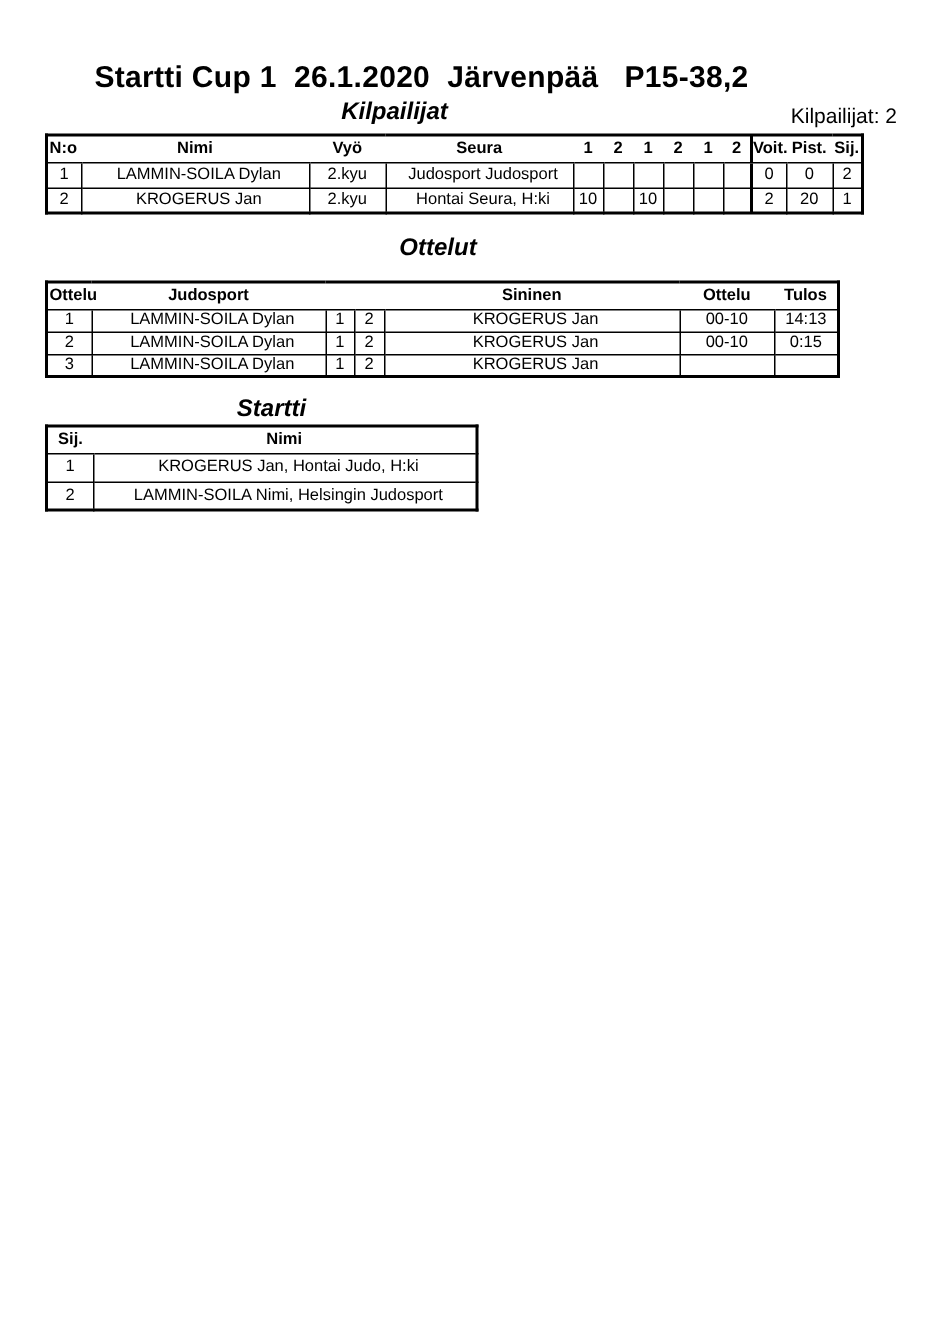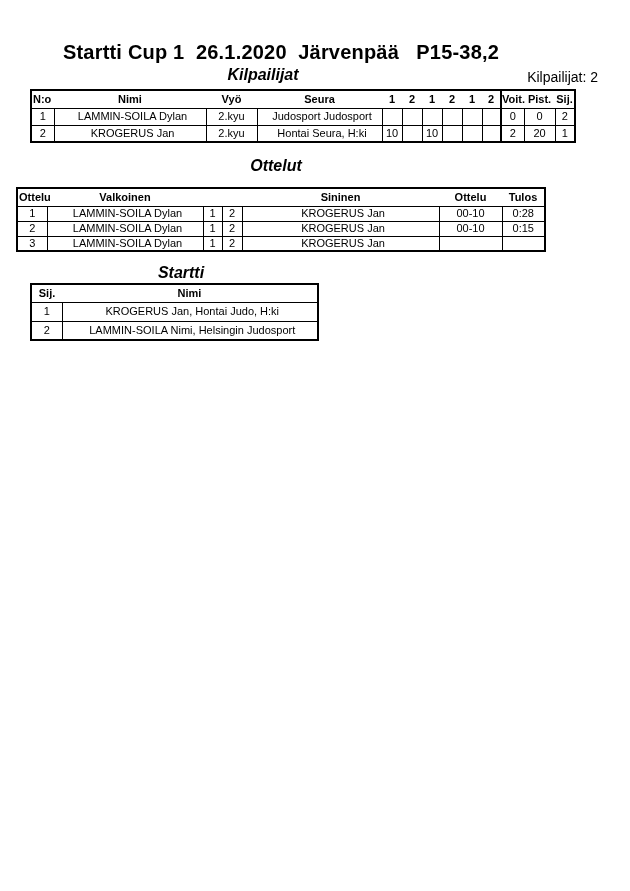--- a/index.html
+++ b/index.html
@@ -25,21 +25,21 @@
   }
   .section-title {
     position: absolute;
     transform: translateX(-50%);
     font-size: 16px;
     font-weight: bold;
     white-space: pre;
     font-style: italic;
   }
   .title-kilpailijat { top: 66px; left: 263px; }
-  .title-ottelut   { top: 157px; left: 276px; }
+  .title-ottelut   { top: 157px; left: 292px; }
   .title-tulokset  { top: 264px; left: 181px; }
   .count-label {
     position: absolute;
     top: 69px;
     right: 32px;
     font-size: 14px;
     white-space: pre;
   }
   table {
     position: absolute;
@@ -67,21 +67,21 @@
     font-weight: normal;
     text-align: center;
     overflow: hidden;
   }
   .al { text-align: center; padding-left: 5px; }
   .hl { text-align: left; padding-left: 1px; }
   .thick-left { border-left: 2px solid #000 !important; }
   #table-kilpailijat { left: 30px; top: 89px; width: 544px; }
   #table-kilpailijat tr.hdr { height: 18px; }
   #table-kilpailijat tr.row { height: 17px; }
-  #table-ottelut { left: 16px; top: 187px; width: 528px; }
+  #table-ottelut { left: 30px; top: 187px; width: 528px; }
   #table-ottelut tr.hdr { height: 18px; }
   #table-ottelut tr.row { height: 15px; }
   #table-tulokset { left: 30px; top: 283px; width: 287px; }
   #table-tulokset tr.hdr { height: 18px; }
   #table-tulokset tr.row { height: 19px; }
 </style>
 </head>
 <body>
 
 <div class="page">
@@ -164,35 +164,35 @@
         <col style="width:156px">
         <col style="width:19px">
         <col style="width:20px">
       <col style="width:197px">
         <col style="width:63px">
         <col style="width:43px">
     </colgroup>
     <tbody>
         <tr class="hdr">
       <th class="hl">Ottelu</th>
-      <th>Valkoinen</th>
+      <th>Judosport</th>
       <th></th>
       <th></th>
       <th>Sininen</th>
       <th>Ottelu</th>
       <th>Tulos</th>
     </tr>
     <tr class="row">
       <td>1</td>
       <td class="al">LAMMIN-SOILA Dylan</td>
       <td>1</td>
       <td>2</td>
       <td class="al">KROGERUS Jan</td>
       <td>00-10</td>
-      <td>0:28</td>
+      <td>14:13</td>
     </tr>
     <tr class="row">
       <td>2</td>
       <td class="al">LAMMIN-SOILA Dylan</td>
       <td>1</td>
       <td>2</td>
       <td class="al">KROGERUS Jan</td>
       <td>00-10</td>
       <td>0:15</td>
     </tr>

